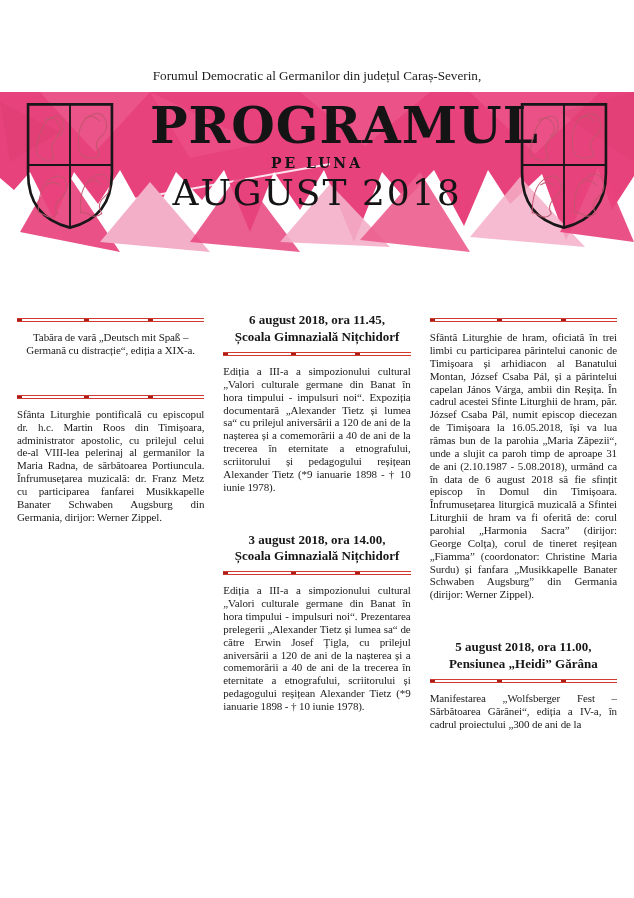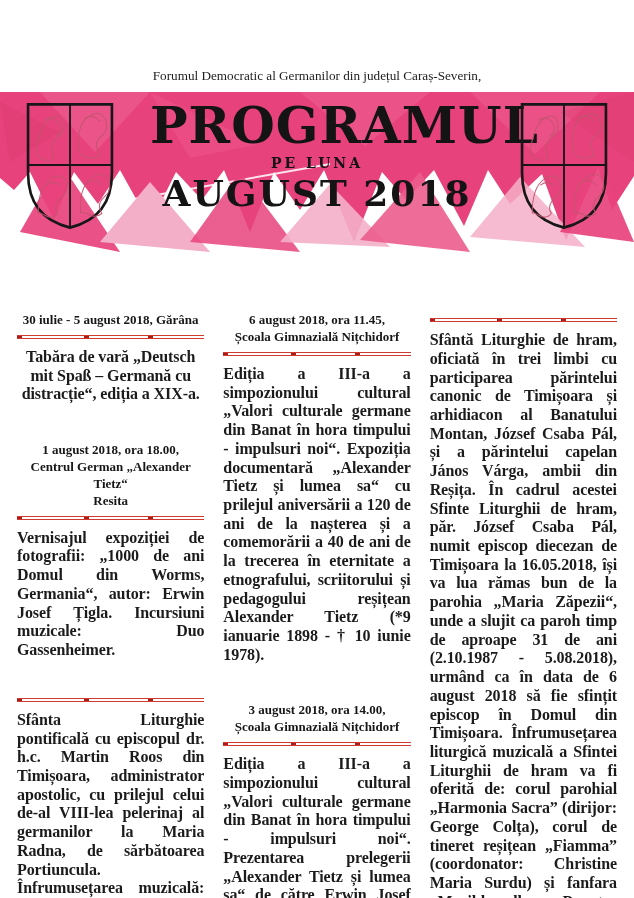--- a/index.html
+++ b/index.html
@@ -13,39 +13,39 @@
   .intro { padding-top:66px; text-align:center; font-size:13.2px; line-height:1.45; color:#1c1c1c; }
   
   .banner { position:relative; width:634px; height:160px; margin-top:7px; }
   .banner svg.poly { position:absolute; inset:0; width:100%; height:100%; display:block; }
   .crest { position:absolute; top:8px; width:96px; height:132px; z-index:3; }
   .crest.left  { left:22px; }
   .crest.right { right:22px; }
   .titles { position:absolute; left:110px; right:110px; top:8px; text-align:center; z-index:2; color:#141414; }
   .t1 { font-family:"DejaVu Serif","Liberation Serif",serif; font-weight:bold; font-size:50px; letter-spacing:1px; line-height:1.04;padding-left:40px; }
   .t2 { font-family:"DejaVu Serif","Liberation Serif",serif; font-weight:bold; font-size:14px; letter-spacing:3px; margin-top:3px; }
-  .t3 { font-family:"DejaVu Serif","Liberation Serif",serif; font-weight:bold; font-size:36px; letter-spacing:2px; margin-top:1px; }
+  .t3 { font-family:"DejaVu Serif","Liberation Serif",serif; font-weight:normal; font-size:36px; letter-spacing:2px; margin-top:1px; }
   
   .content { display:flex; gap:19px; padding:0 17px; margin-top:60px; }
   .col { flex:1 1 0; min-width:0; }
   .event { margin-bottom:38px; }
   .ehead {
     font-size:13px; font-weight:bold; text-align:center; line-height:1.3;
     white-space:pre-line; color:#171717;
   }
   .divider {
     height:4px; margin:6px 0 9px; position:relative;
     border-top:1px solid #d23a31; border-bottom:1px solid #d23a31;
     background-image:linear-gradient(#a81d16,#a81d16),linear-gradient(#a81d16,#a81d16),linear-gradient(#a81d16,#a81d16);
     background-size:5px 4px; background-repeat:no-repeat;
     background-position:0 0,37% 0,72% 0;
   }
   .ebody {
-    font-size:16px; line-height:1.17; text-align:justify; text-justify:inter-word;
-    color:#1b1b1b; letter-spacing:-0.1px;font-weight:bold;
+    font-size:11px; line-height:1.17; text-align:justify; text-justify:inter-word;
+    color:#1b1b1b; letter-spacing:-0.1px;
   }
   .ebody.center { text-align:center; }
 </style>
 </head>
 <body>
 
 <div class="page">
 
   <div class="intro">
     <div>Forumul Democratic al Germanilor din județul Caraș-Severin,</div>
@@ -97,32 +97,24 @@
     <div class="titles">
       <div class="t1">PROGRAMUL</div>
       <div class="t2">PE LUNA</div>
       <div class="t3">AUGUST 2018</div>
     </div>
   </div>
 
   <div class="content">
     <div class="col">
   <section class="event">
-    <h3 class="ehead">30 iulie - 5 august 2018, Gărâna</h3>
     <div class="divider"></div>
     <p class="ebody center">Tabăra de vară „Deutsch mit Spaß – Germană cu distracție“, ediția a XIX-a.</p>
   </section>
 
-  <section class="event">
-    <h3 class="ehead">1 august 2018, ora 18.00,
-Centrul German „Alexander Tietz“
-Resita</h3>
-    <div class="divider"></div>
-    <p class="ebody">Vernisajul expoziției de fotografii: „1000 de ani Domul din Worms, Germania“, autor: Erwin Josef Țigla. Incursiuni muzicale: Duo Gassenheimer.</p>
-  </section>
 
   <section class="event">
     <div class="divider"></div>
     <p class="ebody">Sfânta Liturghie pontificală cu episcopul dr. h.c. Martin Roos din Timișoara, administrator apostolic, cu prilejul celui de-al VIII-lea pelerinaj al germanilor la Maria Radna, de sărbătoarea Portiuncula. Înfrumusețarea muzicală: dr. Franz Metz cu participarea fanfarei Musikkapelle Banater Schwaben Augsburg din Germania, dirijor: Werner Zippel.</p>
   </section>
 </div>
     <div class="col">
   <section class="event">
     <h3 class="ehead">6 august 2018, ora 11.45,
 Școala Gimnazială Nițchidorf</h3>
@@ -136,16 +128,22 @@
     <div class="divider"></div>
     <p class="ebody">Ediția a III-a a simpozionului cultural „Valori culturale germane din Banat în hora timpului - impulsuri noi“. Prezentarea prelegerii „Alexander Tietz și lumea sa“ de către Erwin Josef Țigla, cu prilejul aniversării a 120 de ani de la nașterea și a comemorării a 40 de ani de la trecerea în eternitate a etnografului, scriitorului și pedagogului reșițean Alexander Tietz (*9 ianuarie 1898 - † 10 iunie 1978).</p>
   </section>
 </div>
     <div class="col">
   <section class="event">
     <div class="divider"></div>
     <p class="ebody">Sfântă Liturghie de hram, oficiată în trei limbi cu participarea părintelui canonic de Timișoara și arhidiacon al Banatului Montan, József Csaba Pál, și a părintelui capelan János Várga, ambii din Reșița. În cadrul acestei Sfinte Liturghii de hram, păr. József Csaba Pál, numit episcop diecezan de Timișoara la 16.05.2018, își va lua rămas bun de la parohia „Maria Zăpezii“, unde a slujit ca paroh timp de aproape 31 de ani (2.10.1987 - 5.08.2018), urmând ca în data de 6 august 2018 să fie sfințit episcop în Domul din Timișoara. Înfrumusețarea liturgică muzicală a Sfintei Liturghii de hram va fi oferită de: corul parohial „Harmonia Sacra” (dirijor: George Colța), corul de tineret reșițean „Fiamma” (coordonator: Christine Maria Surdu) și fanfara „Musikkapelle Banater Schwaben Augsburg” din Germania (dirijor: Werner Zippel).</p>
   </section>
 
+  <section class="event">
+    <h3 class="ehead">5 august 2018, ora 11.00,
+Pensiunea „Heidi” Gărâna</h3>
+    <div class="divider"></div>
+    <p class="ebody">Manifestarea „Wolfsberger Fest – Sărbătoarea Gărânei“, ediția a IV-a, în cadrul proiectului „300 de ani de la</p>
+  </section>
 </div>
   </div>
 
 </div>
 
 </body></html>

